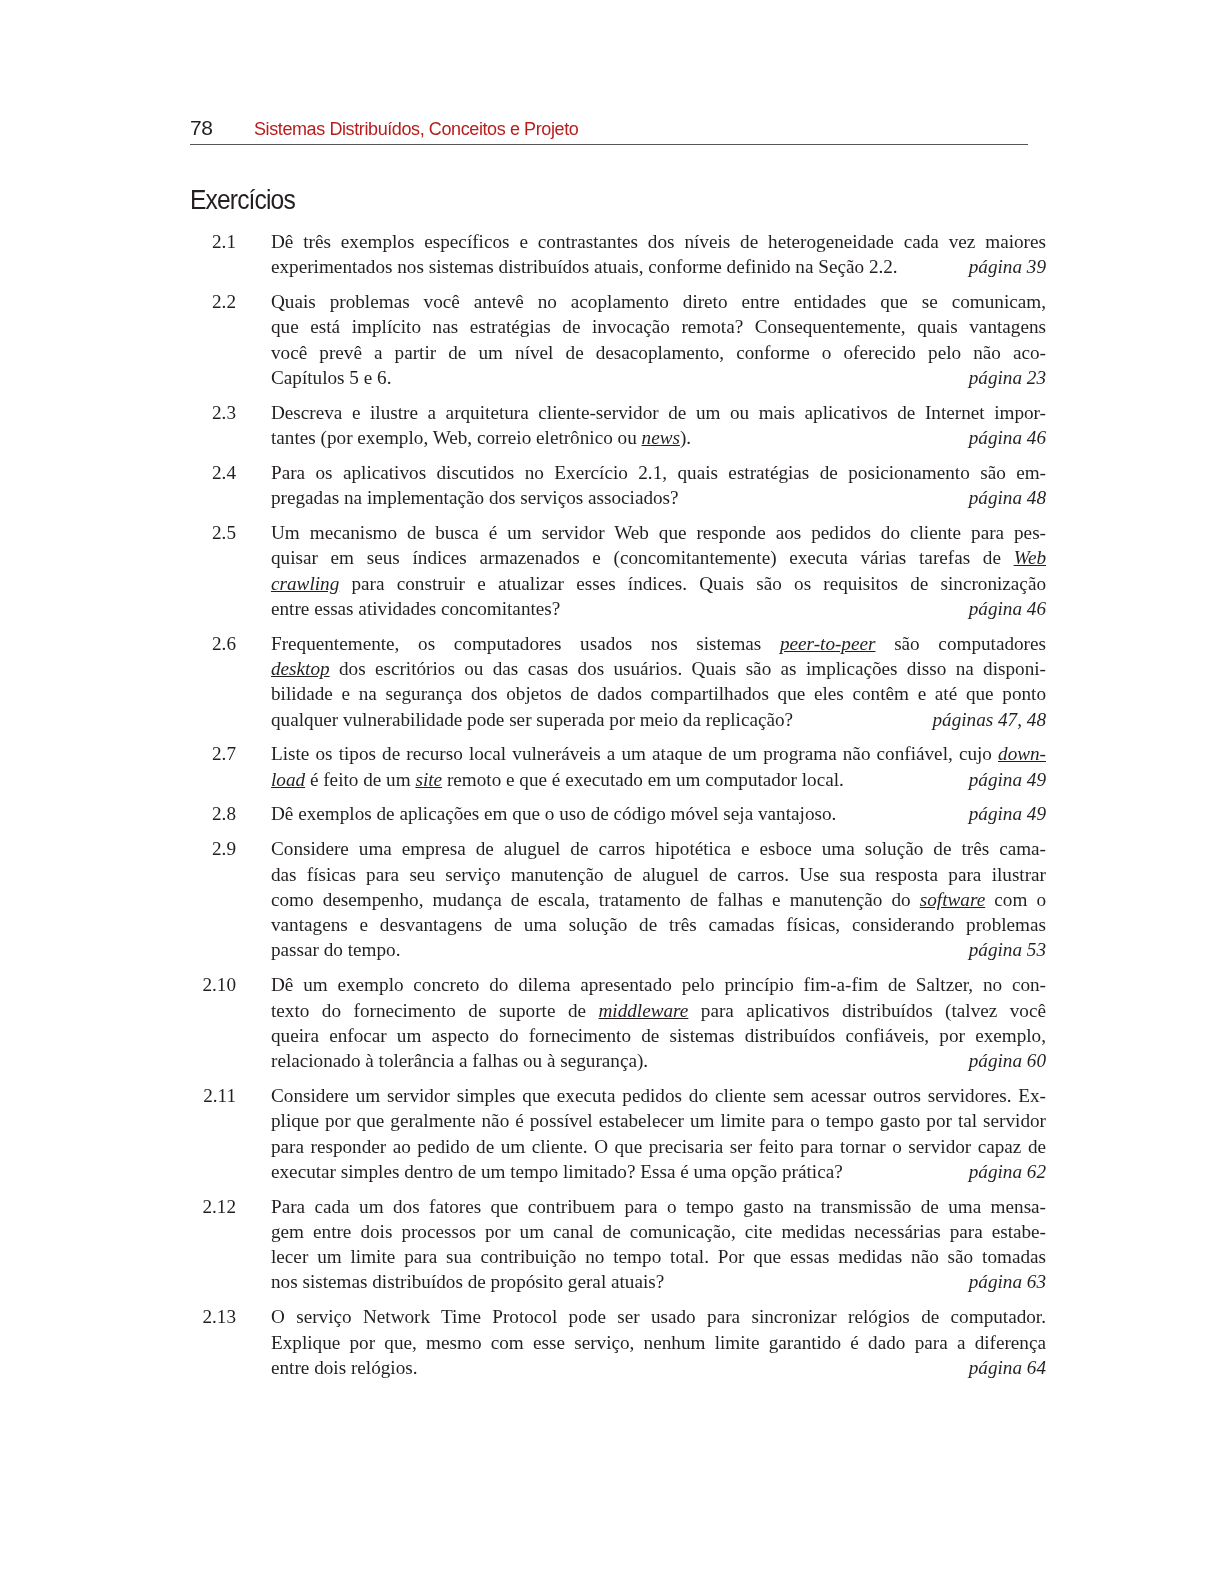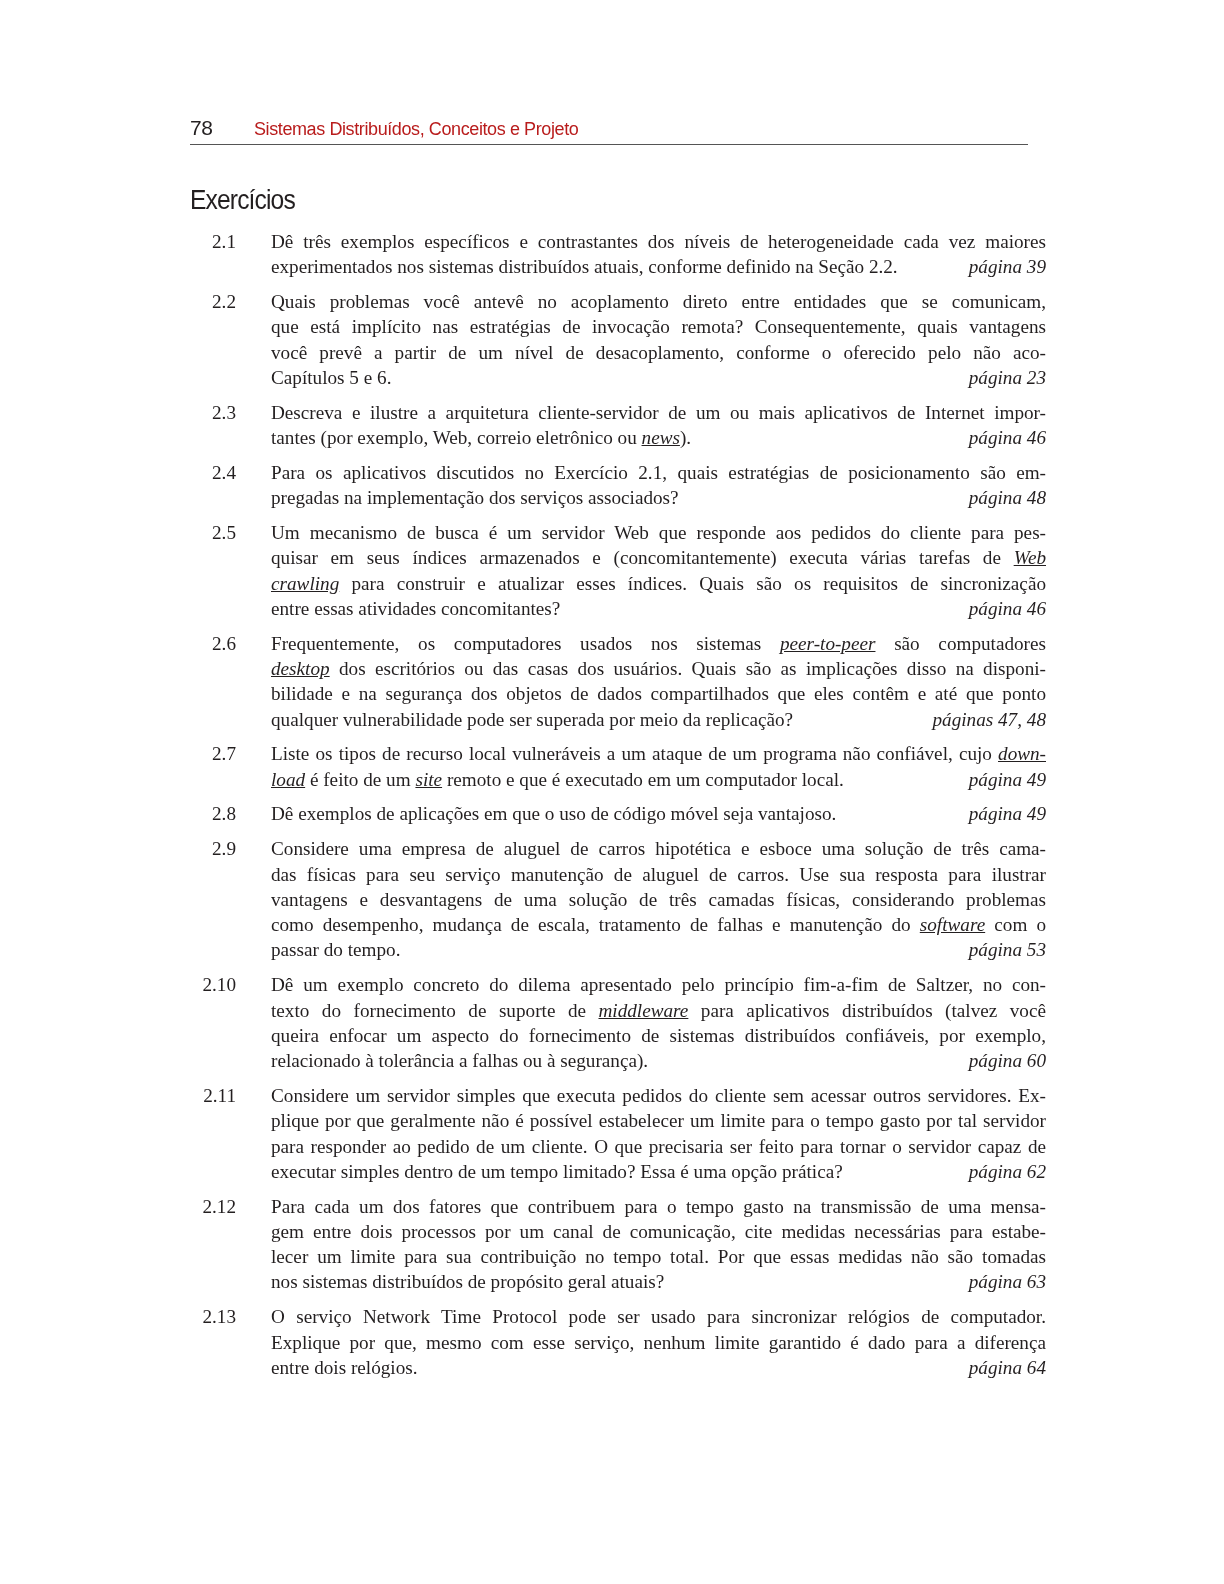--- a/index.html
+++ b/index.html
@@ -87,22 +87,22 @@
       <span class="ex-num">2.8</span>
       <div class="ex-body">
         <span class="line last"><span>Dê exemplos de aplicações em que o uso de código móvel seja vantajoso.</span><span class="page-ref">página 49</span></span>
       </div>
     </div>
     <div class="exercise">
       <span class="ex-num">2.9</span>
       <div class="ex-body">
         <span class="line"><span>Considere uma empresa de aluguel de carros hipotética e esboce uma solução de três cama-</span></span>
         <span class="line"><span>das físicas para seu serviço manutenção de aluguel de carros. Use sua resposta para ilustrar</span></span>
+        <span class="line"><span>como desempenho, mudança de escala, tratamento de falhas e manutenção do </span><em>software</em><span> com o</span></span>
         <span class="line"><span>vantagens e desvantagens de uma solução de três camadas físicas, considerando problemas</span></span>
-        <span class="line"><span>como desempenho, mudança de escala, tratamento de falhas e manutenção do </span><em>software</em><span> com o</span></span>
         <span class="line last"><span>passar do tempo.</span><span class="page-ref">página 53</span></span>
       </div>
     </div>
     <div class="exercise">
       <span class="ex-num">2.10</span>
       <div class="ex-body">
         <span class="line"><span>Dê um exemplo concreto do dilema apresentado pelo princípio fim-a-fim de Saltzer, no con-</span></span>
         <span class="line"><span>texto do fornecimento de suporte de </span><em>middleware</em><span> para aplicativos distribuídos (talvez você</span></span>
         <span class="line"><span>queira enfocar um aspecto do fornecimento de sistemas distribuídos confiáveis, por exemplo,</span></span>
         <span class="line last"><span>relacionado à tolerância a falhas ou à segurança).</span><span class="page-ref">página 60</span></span>

